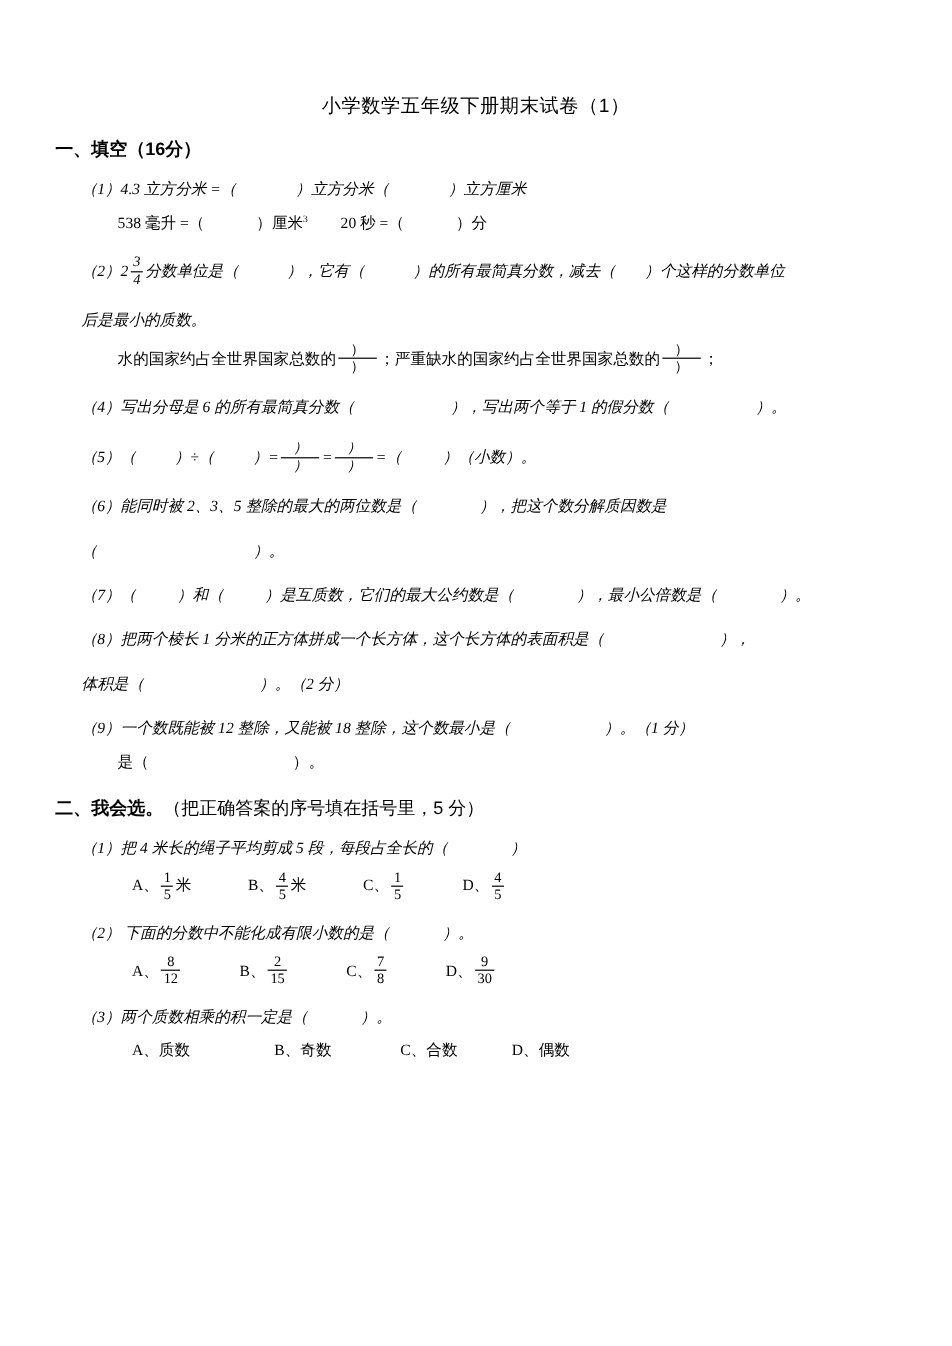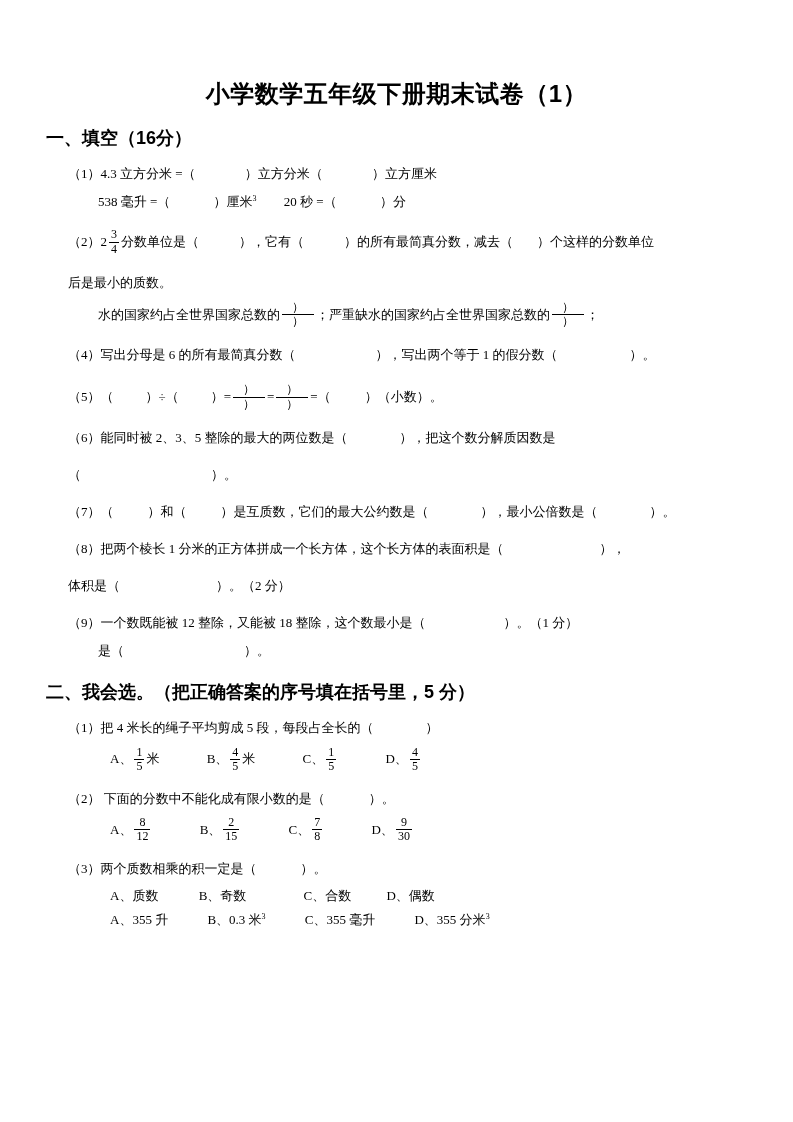--- a/index.html
+++ b/index.html
@@ -16,41 +16,42 @@
   }
   .page {
     position: relative;
     width: 793px;
     height: 1122px;
     box-sizing: border-box;
     padding: 78px 46px 0 46px;
   }
   h1.title {
     font-family: "Liberation Sans", sans-serif;
-    font-weight: bold;
-    font-size: 24px;
+    font-weight: normal;
+    font-size: 16px;
     text-align: center;
     margin: 0 0 16px 0;
     letter-spacing: 0.5px;
   }
   .sec-head {
     font-family: "Liberation Sans", sans-serif;
     font-weight: bold;
-    font-size: 18px;
+    font-size: 15px;
     margin: 10px 0 6px 0;
   }
   .sec-head .note {
-    font-weight: bold;
+    font-weight: normal;
   }
   .q {
     font-size: 13px;
     line-height: 2.0;
     margin: 11px 0 2px 0;
     padding-left: 22px;
     text-indent: 0;
+    font-style: italic;
   }
   .sub {
     padding-left: 52px;
     font-size: 13px;
     line-height: 2.0;
   }
   .sub2 {
     padding-left: 52px;
     font-size: 13px;
     line-height: 2.2;
@@ -180,26 +181,20 @@
     <span class="opt opt-wide"><span>A、</span><span class="frac"><span class="num">8</span><span class="den">12</span></span></span>
     <span class="opt opt-wide"><span>B、</span><span class="frac"><span class="num">2</span><span class="den">15</span></span></span>
     <span class="opt opt-wide"><span>C、</span><span class="frac"><span class="num">7</span><span class="den">8</span></span></span>
     <span class="opt"><span>D、</span><span class="frac"><span class="num">9</span><span class="den">30</span></span></span>
   </div>
 
   <div class="q">
     <span>（3）两个质数相乘的积一定是（</span><span style="display:inline-block;width:44px"></span><span>）。</span>
   </div>
   <div class="opts" style="line-height:1.9">
-    <span class="opt" style="margin-right:37px">A、质数</span>
+    <span class="opt" style="margin-right:67px">A、质数</span>
     <span class="opt" style="margin-right:54px">B、奇数</span>
-    <span class="opt" style="margin-right:32px">C、合数</span>
+    <span class="opt" style="margin-right:42px">C、合数</span>
     <span class="opt">D、偶数</span>
   </div>
 
-  <div class="opts" style="line-height:1.9">
-    <span class="opt" style="margin-right:36px"><span>A、355 升</span><sup class="small"></sup></span>
-    <span class="opt" style="margin-right:36px"><span>B、0.3 米</span><sup class="small">3</sup></span>
-    <span class="opt" style="margin-right:36px"><span>C、355 毫升</span><sup class="small"></sup></span>
-    <span class="opt"><span>D、355 分米</span><sup class="small">3</sup></span>
-  </div>
 
 </div>
 
 </body></html>

